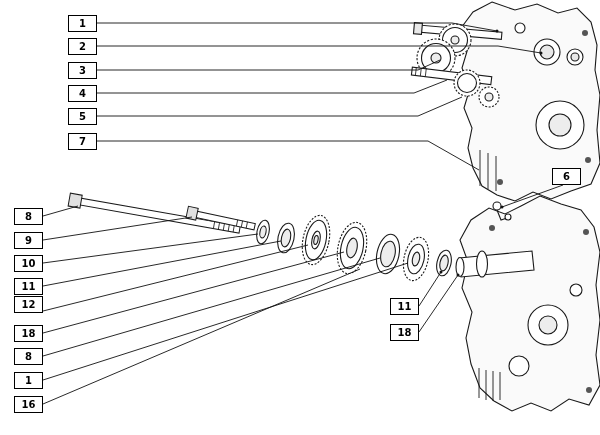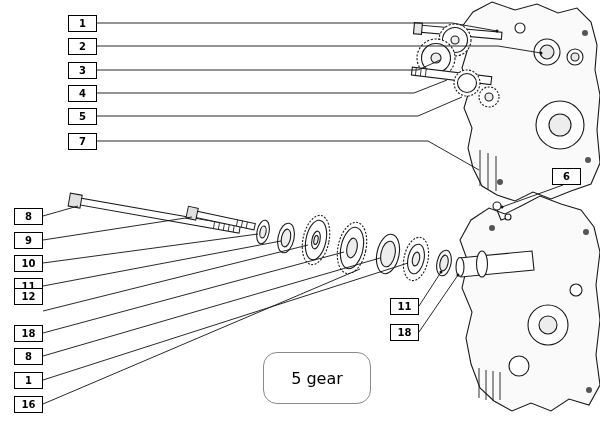--- a/index.html
+++ b/index.html
@@ -186,25 +186,24 @@
   <div class="callout" style="left:68px;top:38px">2</div>
   <div class="callout" style="left:68px;top:62px">3</div>
   <div class="callout" style="left:68px;top:85px">4</div>
   <div class="callout" style="left:68px;top:108px">5</div>
   <div class="callout" style="left:68px;top:133px">7</div>
 
   <div class="callout" style="left:14px;top:208px">8</div>
   <div class="callout" style="left:14px;top:232px">9</div>
   <div class="callout" style="left:14px;top:255px">10</div>
   <div class="callout" style="left:14px;top:278px">11</div>
-  <div class="callout" style="left:14px;top:288px">12</div>
+  <div class="callout" style="left:14px;top:296px">12</div>
   <div class="callout" style="left:14px;top:325px">18</div>
   <div class="callout" style="left:14px;top:348px">8</div>
   <div class="callout" style="left:14px;top:372px">1</div>
   <div class="callout" style="left:14px;top:396px">16</div>
 
   <div class="callout" style="left:552px;top:168px">6</div>
   <div class="callout" style="left:390px;top:298px">11</div>
   <div class="callout" style="left:390px;top:324px">18</div>
 
-  <div class="caption">5 gear</div>
 
 </div>
 
 </body></html>

